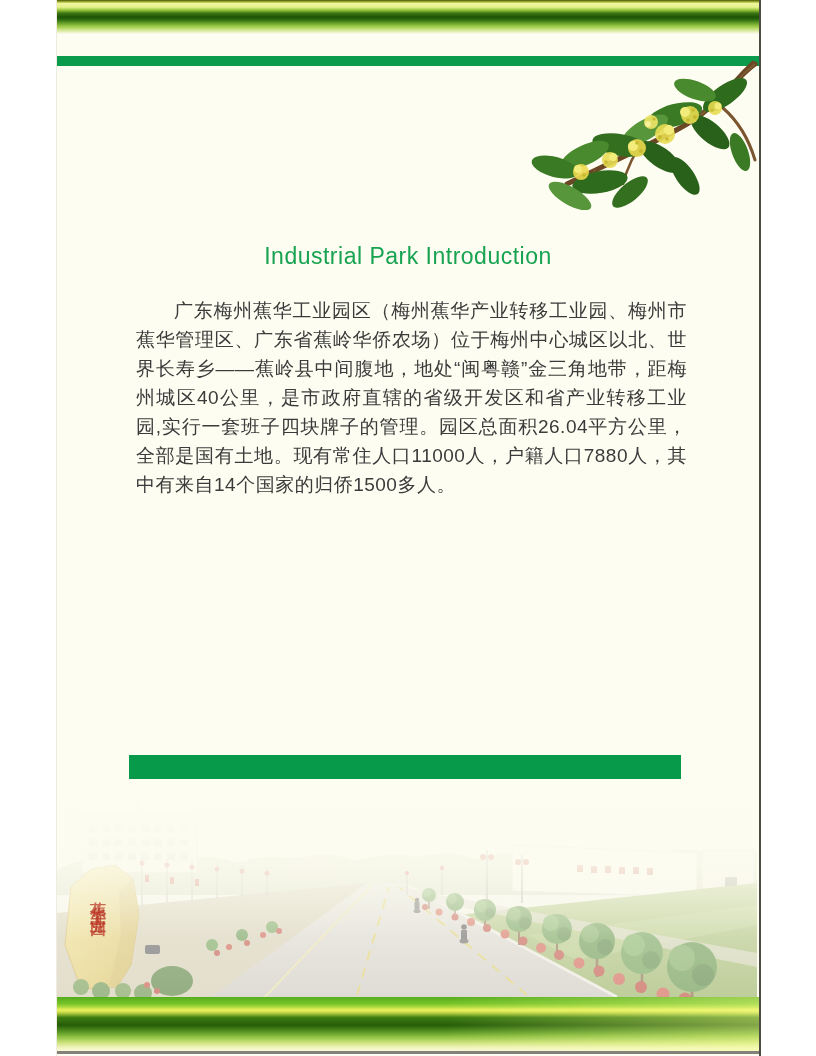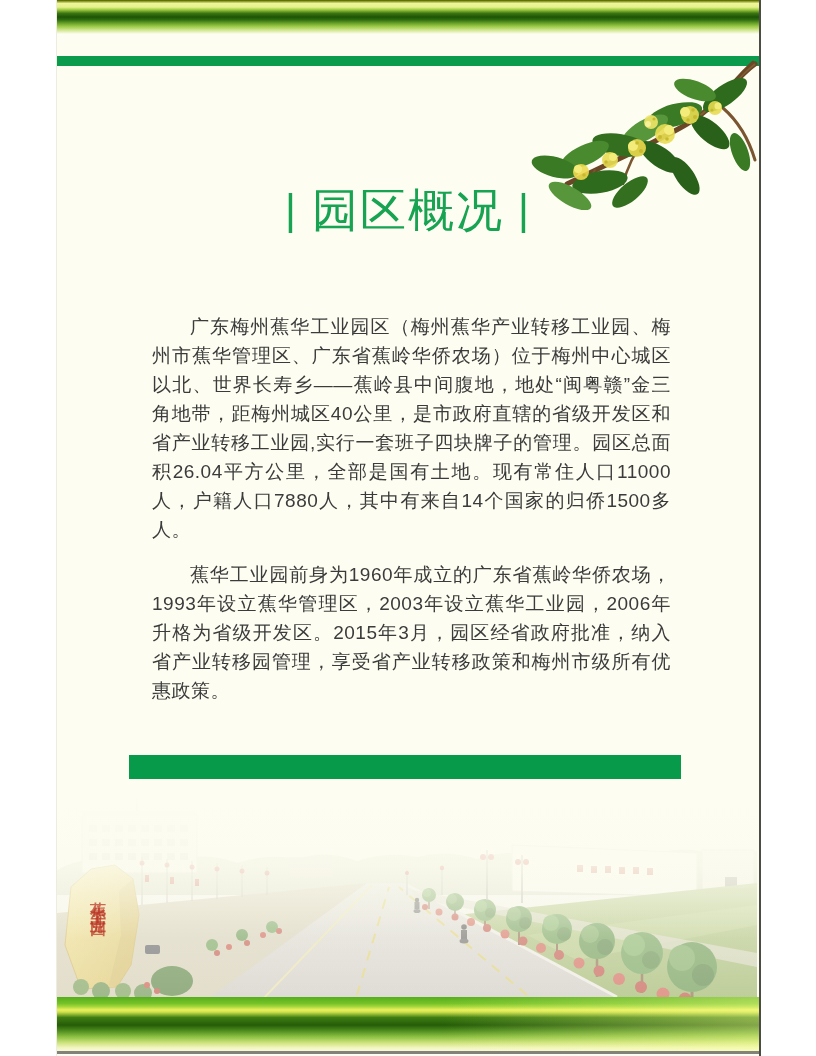--- a/index.html
+++ b/index.html
@@ -40,21 +40,21 @@
     position:absolute;top:243px;left:0;width:100%;
     text-align:center;color:#17a351;font-size:23px;font-weight:400;
     letter-spacing:0.5px;
   }
   
   .body-text{
     position:absolute;left:79px;top:296px;width:551px;
     color:#3b3b3b;font-size:19px;line-height:29px;
     text-align:justify;letter-spacing:0.5px;
   }
-  .body-text p{margin:16px;text-indent:2em;}
+  .body-text p{margin:0;text-indent:2em;}
   .divider-bar{
     position:absolute;left:72px;top:755px;width:552px;height:24px;
     background:#069a4a;
   }
   
   .photo-wrap{position:absolute;left:0;top:795px;width:700px;height:205px;}
   .photo-wrap svg{display:block;}
   .stone-text{
     position:absolute;left:30px;top:94px;
     writing-mode:vertical-rl;text-orientation:upright;
@@ -149,27 +149,24 @@
           </g>
         <g transform="translate(126,62)">
             <circle r="7" fill="#f0e468" opacity="0.9"></circle>
             <circle cx="-3" cy="2" r="3" fill="#f6f09a"></circle>
             <circle cx="3" cy="-3" r="1.6" fill="#c8ba30"></circle>
           </g>
       </g>
     </svg>
   </div>
 
-  <div class="title-row">
-    <span class="tbar">|</span><span class="ttext">园区概况</span><span class="tbar">|</span>
-  </div>
+  <div class="subtitle">Industrial Park Introduction</div>
 
   <div class="body-text">
     <p>广东梅州蕉华工业园区（梅州蕉华产业转移工业园、梅州市蕉华管理区、广东省蕉岭华侨农场）位于梅州中心城区以北、世界长寿乡——蕉岭县中间腹地，地处“闽粤赣”金三角地带，距梅州城区40公里，是市政府直辖的省级开发区和省产业转移工业园,实行一套班子四块牌子的管理。园区总面积26.04平方公里，全部是国有土地。现有常住人口11000人，户籍人口7880人，其中有来自14个国家的归侨1500多人。</p>
-    <p>蕉华工业园前身为1960年成立的广东省蕉岭华侨农场，1993年设立蕉华管理区，2003年设立蕉华工业园，2006年升格为省级开发区。2015年3月，园区经省政府批准，纳入省产业转移园管理，享受省产业转移政策和梅州市级所有优惠政策。</p>
   </div>
 
   <div class="divider-bar"></div>
 
   <div class="photo-wrap">
     <svg width="700" height="205" viewBox="0 0 700 205" preserveAspectRatio="none">
       <defs>
         <linearGradient id="skyG" x1="0" y1="0" x2="0" y2="1">
           <stop offset="0" stop-color="#fbf9f1"></stop>
             <stop offset="1" stop-color="#eceade"></stop>

